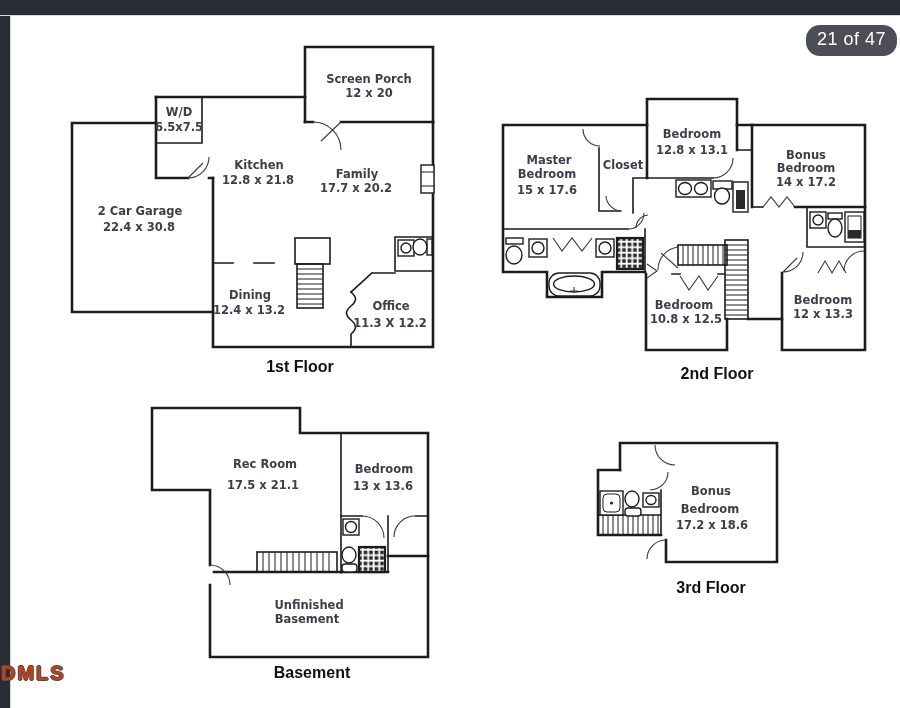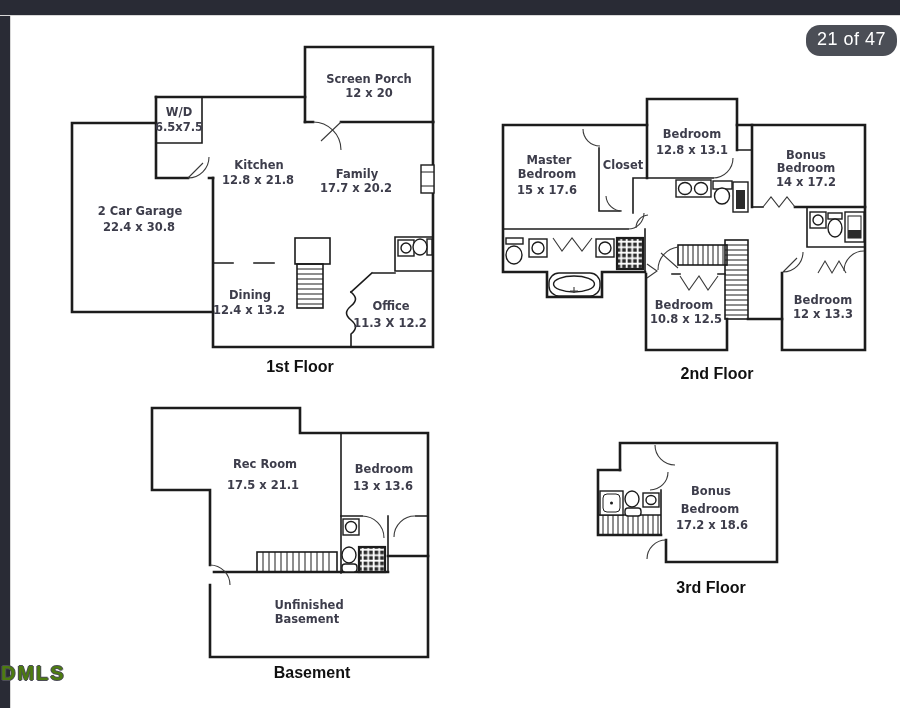--- a/index.html
+++ b/index.html
@@ -6,21 +6,21 @@
   .screen{position:relative;width:900px;height:708px;background:#ffffff;overflow:hidden;
           font-family:"Liberation Sans",sans-serif;}
   .topbar{position:absolute;top:0;left:0;width:900px;height:15px;background:#292b35;
           border-bottom:1px solid #d8d8d8;z-index:4;}
   .leftbar{position:absolute;top:0;left:0;width:10px;height:708px;background:#292b35;
           border-right:1px solid #d8d8d8;z-index:3;}
   .badge{position:absolute;top:25px;right:3px;background:#4b4e56;color:#fff;
          font-size:18px;font-weight:normal;padding:4px 11px 6px;border-radius:14px;z-index:5;
          letter-spacing:.5px;margin-left:36px;}
   .watermark{position:absolute;top:662px;left:1px;z-index:6;font-size:20px;font-weight:bold;
-         letter-spacing:2px;color:#4d7c0f;
+         letter-spacing:2px;color:#c2410c;
          text-shadow:-1px 0 0 #4d4d58,1px 0 0 #4d4d58,0 -1px 0 #4d4d58,0 1px 0 #4d4d58;}
   svg{position:absolute;overflow:visible;}
   .plan1{left:60px;top:40px;}
   .plan2{left:495px;top:90px;}
   .plan3{left:145px;top:400px;}
   .plan4{left:590px;top:435px;}
   .w{fill:none;stroke:#1c1c1c;stroke-width:2.6;stroke-linecap:square;}
   .w2{fill:none;stroke:#1c1c1c;stroke-width:1.6;stroke-linecap:square;}
   .tl{fill:none;stroke:#1c1c1c;stroke-width:1;}
   .dr{fill:none;stroke:#3a3a3a;stroke-width:1.1;}

